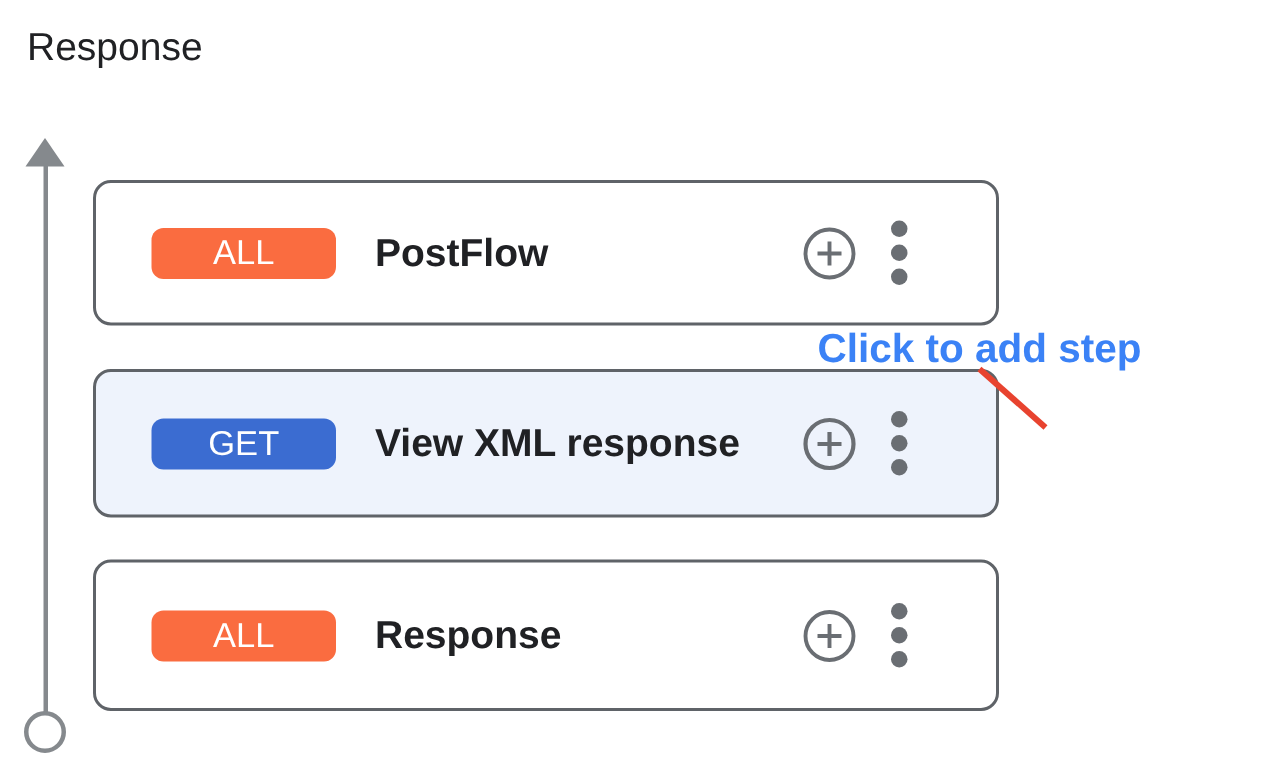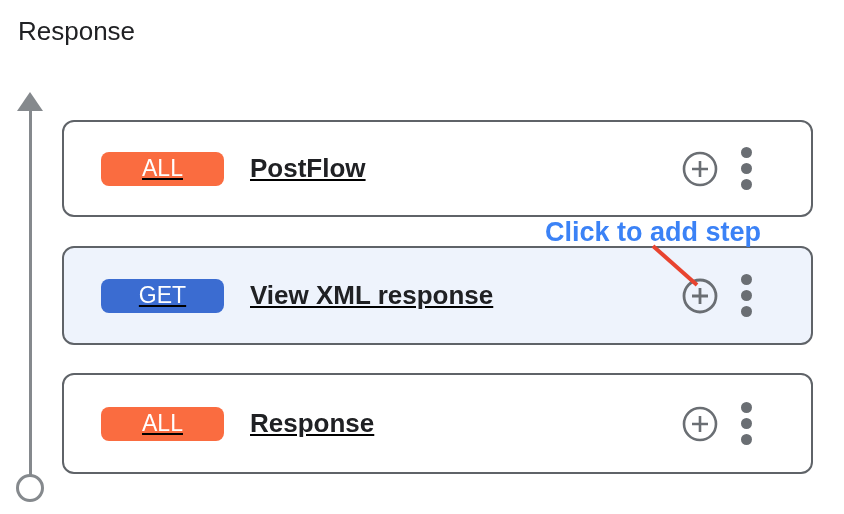--- a/index.html
+++ b/index.html
@@ -51,29 +51,28 @@
     height: 28px;
     border: 3px solid #85898d;
     border-radius: 50%;
     background: #ffffff;
   }
 
   
   .card {
     position: absolute;
     left: 62px;
-    width: 751px;
+    width: 604px;
     background: #ffffff;
     border: 2px solid #5f6368;
     border-radius: 12px;
     display: flex;
     align-items: center;
     padding-left: 37px;
     cursor: pointer;
-    text-decoration: underline;
   }
   .card.selected { background: #eef3fc; }
   .card-1 { top: 120px; height: 97px; }
   .card-2 { top: 246px; height: 99px; }
   .card-3 { top: 373px; height: 101px; }
 
   .method-badge {
     width: 123px;
     height: 34px;
     border-radius: 8px;

